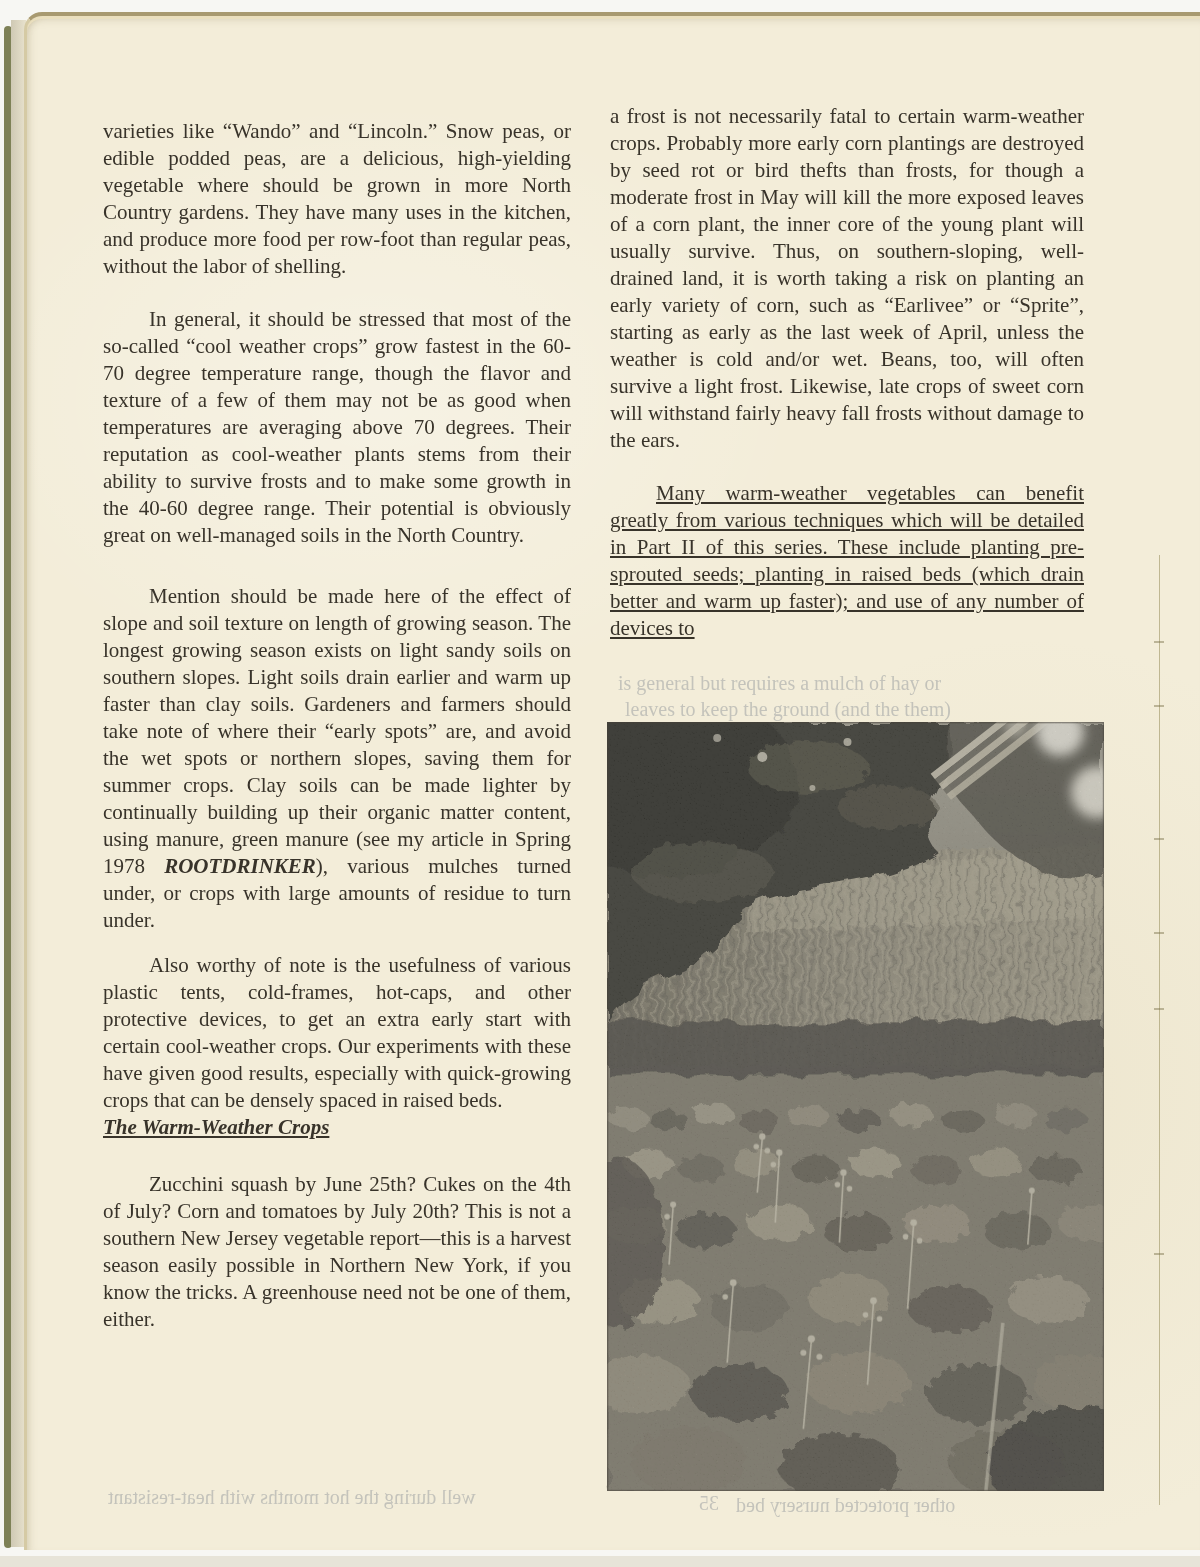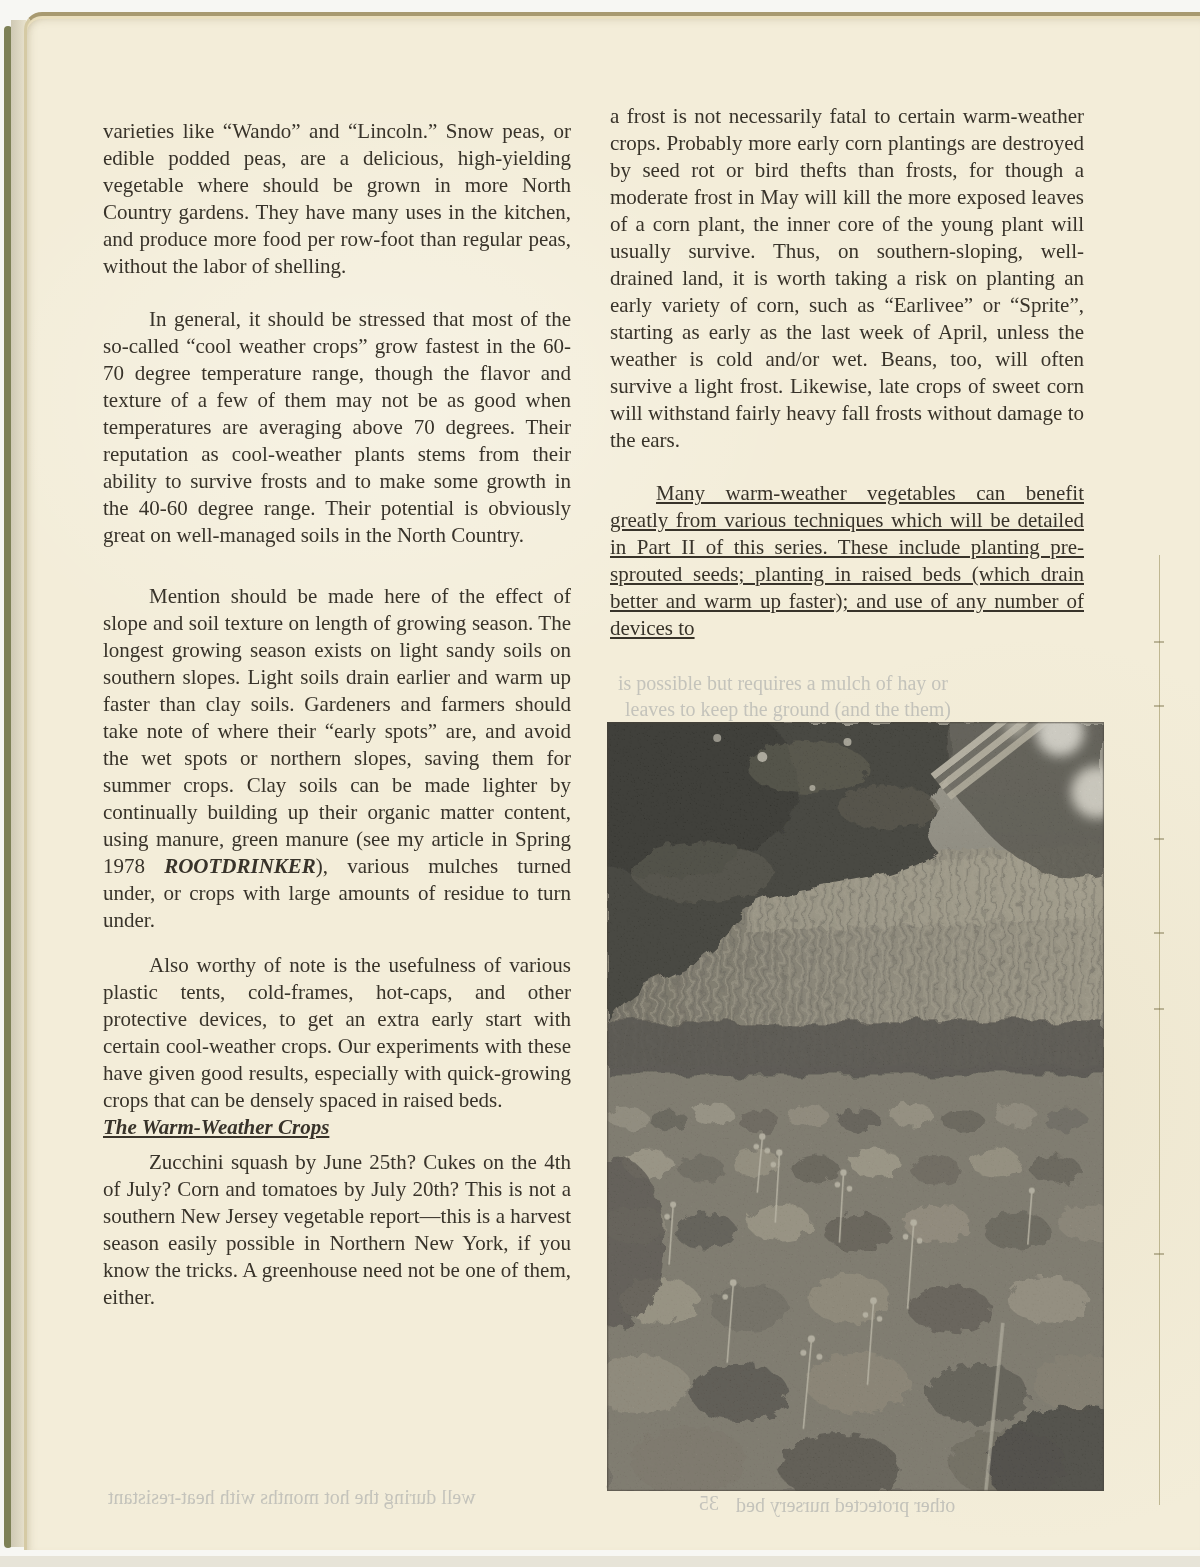--- a/index.html
+++ b/index.html
@@ -29,21 +29,21 @@
   }
   
   .col{position:absolute;color:#38332a;font-size:21px;line-height:27px;text-align:justify;hyphens:none;}
   .col p{margin:0;}
   .indent{text-indent:46px;}
   #colL{left:103px;top:118px;width:468px;}
   #colR{left:610px;top:103px;width:474px;}
   #colL .p2{margin-top:26px;}
   #colL .p3{margin-top:34px;}
   #colL .p4{margin-top:18px;}
-  #colL .p5{margin-top:8px;}
+  #colL .p5{margin-top:30px;}
   #colL .p6{margin-top:8px;}
   #colR .p2{margin-top:26px;text-decoration:underline;}
   .heading{margin-top:20px;margin-bottom:14px;text-align:left;font-weight:bold;font-style:italic;text-decoration:underline;}
   .em-pub{font-style:italic;font-weight:bold;}
   .pageno{position:absolute;left:606px;top:1470px;font-size:23px;color:#2e2a21;font-weight:bold;letter-spacing:1px;}
   
   .photo{position:absolute;left:607px;top:722px;width:497px;height:769px;background:#7d7869;}
   .photo svg{display:block;width:100%;height:100%;}
   
   .crease{position:absolute;left:1159px;top:555px;width:1px;height:950px;background:rgba(148,138,88,0.55);}
@@ -54,21 +54,21 @@
 </style>
 </head>
 <body>
 
 <div class="bottom-band"></div>
 <div class="edge-olive"></div>
 <div class="edge-stack"></div>
 
 <div class="page">
 
-  <div class="ghost" style="left:591px;top:656px;">is possible but requires a mulch of hay or</div>
+  <div class="ghost" style="left:591px;top:656px;">is general but requires a mulch of hay or</div>
   <div class="ghost" style="left:598px;top:682px;">leaves to keep the ground (and the them)</div>
   <div class="ghost mirror" style="left:81px;top:1470px;">well during the hot months with heat-resistant</div>
   <div class="ghost mirror" style="left:672px;top:1476px;">35</div>
   <div class="ghost mirror" style="left:709px;top:1478px;">other protected nursery bed</div>
 </div>
 
 <div id="colL" class="col">
   <p class="p1">varieties like “Wando” and “Lincoln.” Snow peas, or edible podded peas, are a delicious, high-yielding vegetable where should be grown in more North Country gardens. They have many uses in the kitchen, and produce more food per row-foot than regular peas, without the labor of shelling.</p>
   <p class="p2 indent">In general, it should be stressed that most of the so-called “cool weather crops” grow fastest in the 60-70 degree temperature range, though the flavor and texture of a few of them may not be as good when temperatures are averaging above 70 degrees. Their reputation as cool-weather plants stems from their ability to survive frosts and to make some growth in the 40-60 degree range. Their potential is obviously great on well-managed soils in the North Country.</p>
   <p class="p3 indent"><span>Mention should be made here of the effect of slope and soil texture on length of growing season. The longest growing season exists on light sandy soils on southern slopes. Light soils drain earlier and warm up faster than clay soils. Gardeners and farmers should take note of where their “early spots” are, and avoid the wet spots or northern slopes, saving them for summer crops. Clay soils can be made lighter by continually building up their organic matter content, using manure, green manure (see my article in Spring 1978 </span><span class="em-pub">ROOTDRINKER</span><span>), various mulches turned under, or crops with large amounts of residue to turn under.</span></p>

